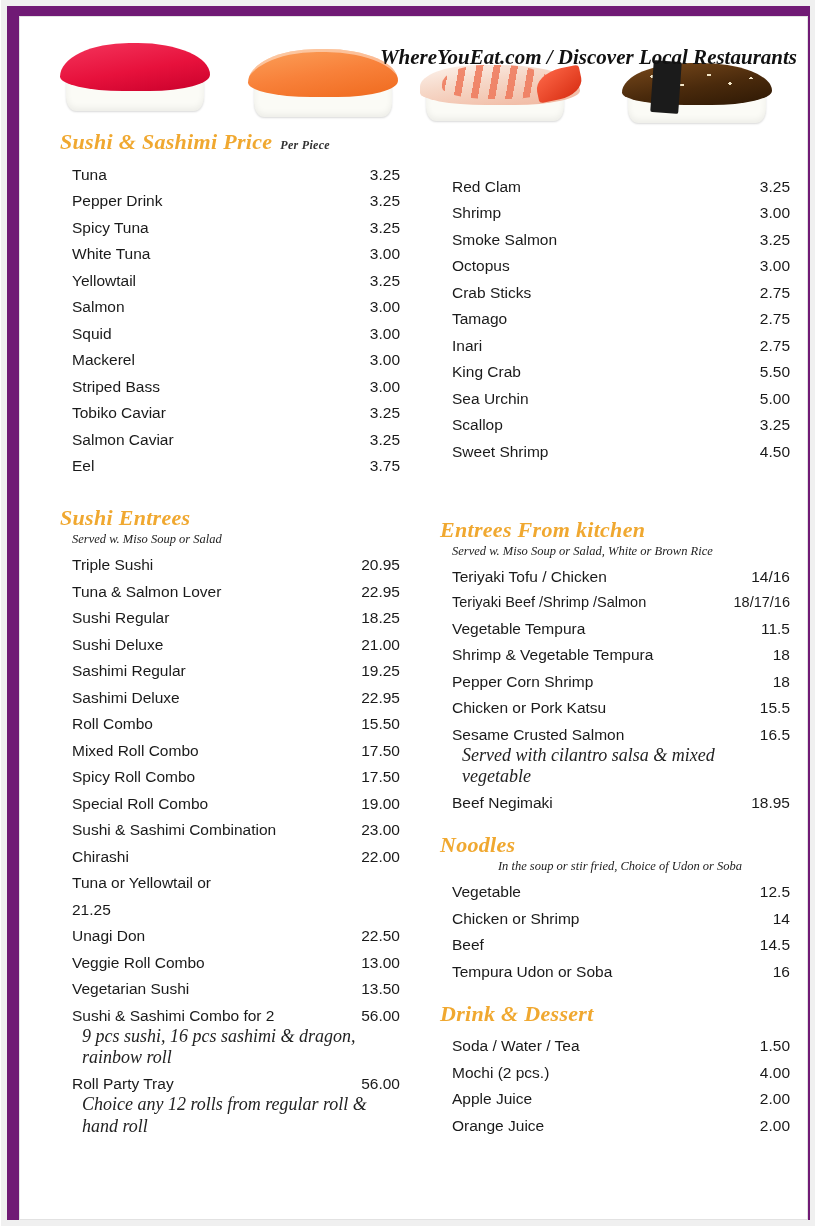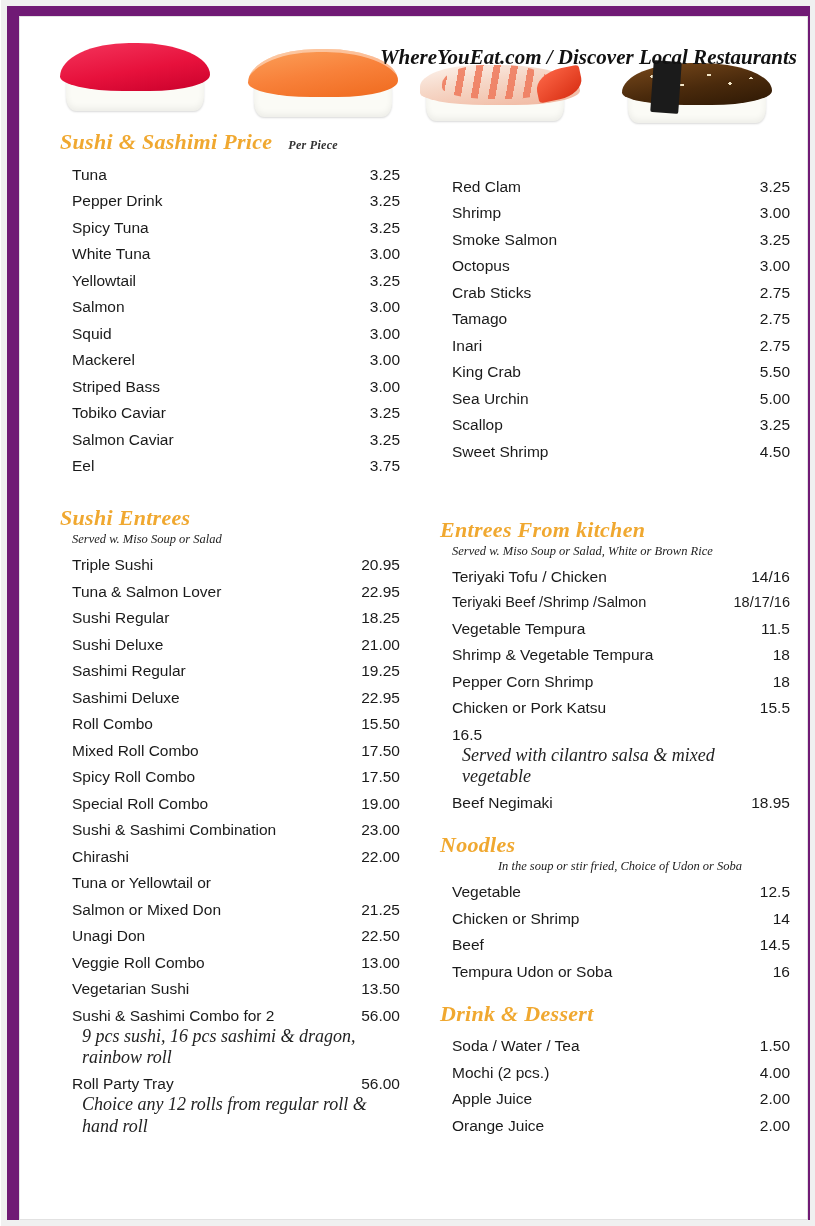--- a/index.html
+++ b/index.html
@@ -95,21 +95,21 @@
     font-family:"Liberation Serif", serif;
     font-style:italic;font-weight:bold;
     color:#f0a830;
     font-size:22px;
     margin:0;padding:0;
     letter-spacing:.3px;
   }
   .sec-head .sub{
     color:#333;font-size:12px;font-style:italic;font-weight:bold;
     font-family:"Liberation Serif", serif;
-    margin-left:16px;
+    margin-left:8px;
   }
   .sec-sub{
     font-family:"Liberation Serif", serif;
     font-style:italic;font-size:12.5px;color:#222;
     margin:1px 0 4px 12px;line-height:1.25;
   }
   .row{
     display:flex;align-items:baseline;
     font-size:15.5px;color:#1a1a1a;
     line-height:1.0;
@@ -273,21 +273,20 @@
           </div>
         <div class="row">
             <span class="nm">Chirashi</span>
             <span class="pr">22.00</span>
           </div>
         <div class="row">
             <span class="nm">Tuna or Yellowtail or</span>
             <span class="pr"></span>
           </div>
         <div class="row">
-            <span class="nm">Salmon or Mixed Don</span>
             <span class="pr">21.25</span>
           </div>
         <div class="row">
             <span class="nm">Unagi Don</span>
             <span class="pr">22.50</span>
           </div>
         <div class="row">
             <span class="nm">Veggie Roll Combo</span>
             <span class="pr">13.00</span>
           </div>
@@ -383,20 +382,21 @@
           </div>
         <div class="row">
             <span class="nm">Pepper Corn Shrimp</span>
             <span class="pr">18</span>
           </div>
         <div class="row">
             <span class="nm">Chicken or Pork Katsu</span>
             <span class="pr">15.5</span>
           </div>
         <div class="row">
+            <span class="nm">Sesame Crusted Salmon</span>
             <span class="pr">16.5</span>
           </div>
         <div class="note">Served with cilantro salsa &amp; mixed vegetable</div>
         <div class="row">
             <span class="nm">Beef Negimaki</span>
             <span class="pr">18.95</span>
           </div>
       </div>
 
       <div class="gap-md"></div>

